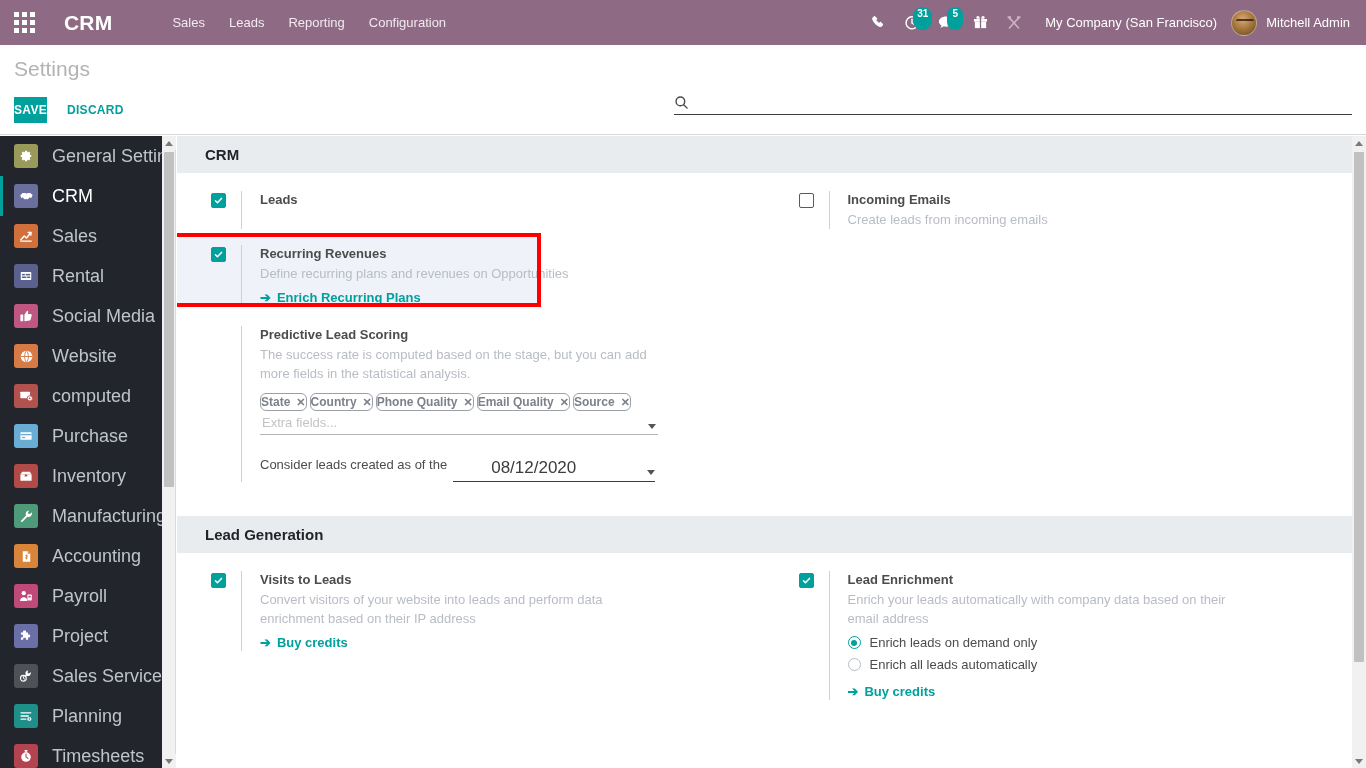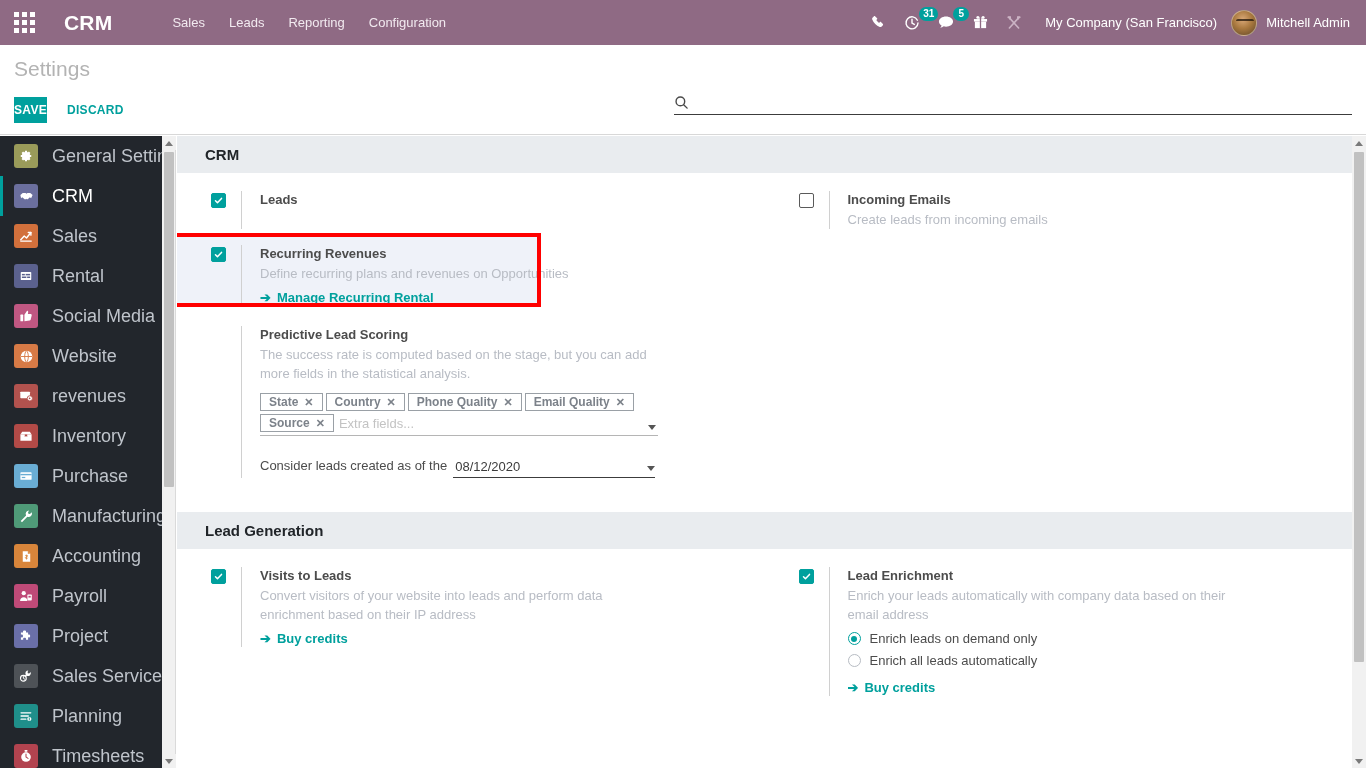--- a/index.html
+++ b/index.html
@@ -64,26 +64,25 @@
   }
   .sysicon svg { display: block; }
   .badge {
     position: absolute;
     top: 7px; left: 18px;
     background: #00a09d;
     color: #ffffff;
     border-radius: 9px;
     font-size: 10px;
     line-height: 13px;
-    height: 14px;
+    height: 23px;
     min-width: 16px;
     padding: 0 4px;
     text-align: center;
     font-weight: bold;
-    margin-left: 6px;
   }
   .company-name {
     font-size: 13px; color: #ffffff;
     margin: 0 14px 0 14px;
     cursor: pointer; white-space: nowrap;
   }
   .user-block { display: flex; align-items: center; cursor: pointer; padding-right: 4px; }
   .avatar {
     width: 26px; height: 26px; border-radius: 50%;
     background: radial-gradient(circle at 45% 35%, #d9a877 0%, #a9793f 45%, #5e4526 100%);
@@ -297,22 +296,22 @@
     width: 398px;
     border-bottom: 1px solid #b5b5b5;
     padding-bottom: 3px;
     position: relative;
     display: flex; flex-wrap: wrap; align-items: center;
     gap: 3px 3px;
   }
   .tag {
     display: inline-flex; align-items: center;
     border: 1px solid #9aa0a6;
-    border-radius: 0;
-    padding: 1px 8px;
+    border-radius: 6px;
+    padding: 1px 0;
     font-size: 12px; font-weight: bold; color: #7c828a;
     background: #ffffff;
     cursor: pointer; white-space: nowrap;
   }
   .tag .x { margin-left: 6px; font-size: 11px; font-weight: bold; color: #7c828a; }
   .tag-input {
     border: none; outline: none; background: transparent;
     font-size: 13px; color: #3c3c3c;
     font-family: "Liberation Sans", sans-serif;
     flex: 1; min-width: 90px; padding: 1px 2px;
@@ -333,23 +332,24 @@
   }
   .date-field {
     position: relative;
     margin-left: 6px;
     width: 202px;
     border-bottom: 1.5px solid #3c3c3c;
     padding-bottom: 2px;
   }
   .date-field input {
     border: none; outline: none; background: transparent;
-    font-size: 13px; color: #3c3c3c;
+    font-size: 17px; color: #3c3c3c;
     font-family: "Liberation Sans", sans-serif;
     width: 170px;
+    margin-left: 36px;
   }
   .date-caret {
     position: absolute; right: 0; bottom: 6px;
     width: 0; height: 0;
     border-left: 4px solid transparent;
     border-right: 4px solid transparent;
     border-top: 5px solid #555555;
     cursor: pointer;
   }
 
@@ -530,41 +530,41 @@
       <span class="side-label">Website</span>
     </div>
     <div class="side-item">
       <span class="side-ico" style="background: rgb(178, 82, 78);">
         <svg width="14" height="14" viewBox="0 0 16 16" fill="#fff">
           <rect x="1.5" y="3" width="11" height="7.6" rx=".8"></rect>
           <circle cx="12.4" cy="10.7" r="3" fill="#fff" stroke="#b2524e" stroke-width="1"></circle>
           <path d="M11.3 9.3v2.8l2.3-1.4z" fill="#b2524e"></path>
         </svg>
       </span>
-      <span class="side-label">revenues</span>
+      <span class="side-label">computed</span>
+    </div>
+    <div class="side-item">
+      <span class="side-ico" style="background: rgb(106, 173, 212);">
+        <svg width="14" height="14" viewBox="0 0 16 16" fill="#fff">
+          <rect x="1.6" y="3.6" width="12.8" height="8.8" rx="1"></rect>
+          <rect x="1.6" y="5.6" width="12.8" height="1.6" fill="#6aadd4"></rect>
+          <rect x="3.2" y="9" width="4" height="1.4" fill="#6aadd4"></rect>
+        </svg>
+      </span>
+      <span class="side-label">Purchase</span>
     </div>
     <div class="side-item">
       <span class="side-ico" style="background: rgb(178, 74, 71);">
         <svg width="14" height="14" viewBox="0 0 16 16" fill="#fff">
           <path d="M1.6 6.4h12.8v7H1.6z"></path>
           <path d="M1.6 6.4 3.6 3h8.8l2 3.4z"></path>
           <path d="M6.6 6.4h2.8v2.6l-1.4-.9-1.4.9z" fill="#b24a47"></path>
         </svg>
       </span>
       <span class="side-label">Inventory</span>
-    </div>
-    <div class="side-item">
-      <span class="side-ico" style="background: rgb(106, 173, 212);">
-        <svg width="14" height="14" viewBox="0 0 16 16" fill="#fff">
-          <rect x="1.6" y="3.6" width="12.8" height="8.8" rx="1"></rect>
-          <rect x="1.6" y="5.6" width="12.8" height="1.6" fill="#6aadd4"></rect>
-          <rect x="3.2" y="9" width="4" height="1.4" fill="#6aadd4"></rect>
-        </svg>
-      </span>
-      <span class="side-label">Purchase</span>
     </div>
     <div class="side-item">
       <span class="side-ico" style="background: rgb(79, 154, 120);">
         <svg width="14" height="14" viewBox="0 0 16 16" fill="#fff">
           <path d="M11.6 1.6a4 4 0 0 0-3.5 5.9L2 13.6l1.4 1.4 6.1-6.1a4 4 0 0 0 5.1-5.2l-2.1 2.1-1.8-.4-.4-1.8z"></path>
         </svg>
       </span>
       <span class="side-label">Manufacturing</span>
     </div>
     <div class="side-item">
@@ -682,21 +682,21 @@
               <svg width="9" height="9" viewBox="0 0 12 12" fill="none" stroke="#ffffff" stroke-width="2" stroke-linecap="round" stroke-linejoin="round">
                   <path d="M2 6.4 4.6 9 10 3.2"></path>
                 </svg>
             </span>
           </div>
           <div class="setting-text">
             <div class="s-title">Recurring Revenues</div>
             <div class="s-desc">Define recurring plans and revenues on Opportunities</div>
             <a class="s-link">
               <span class="arr">➔</span>
-              <span>Manage Recurring Rental</span>
+              <span>Enrich Recurring Plans</span>
             </a>
           </div>
         </div>
       </div>
       <div style="width:50%"></div>
 
       <div class="pls-block">
         <div class="pls-text">
           <div class="s-title">Predictive Lead Scoring</div>
           <div class="s-desc wide">The success rate is computed based on the stage, but you can add more fields in the statistical analysis.</div>

